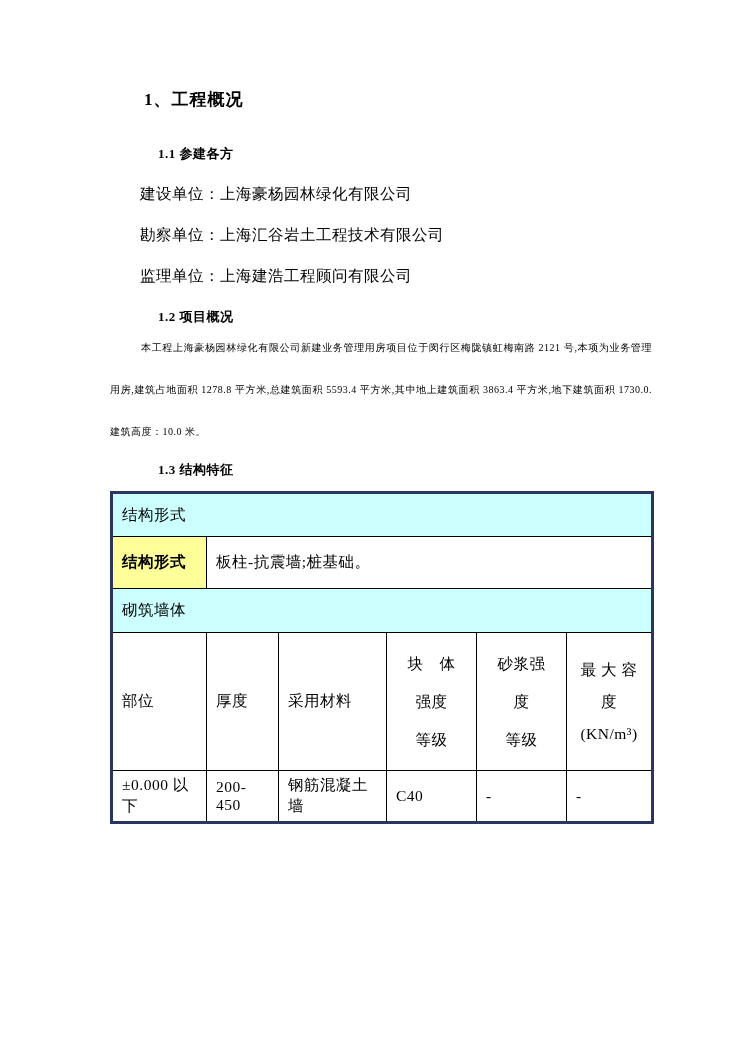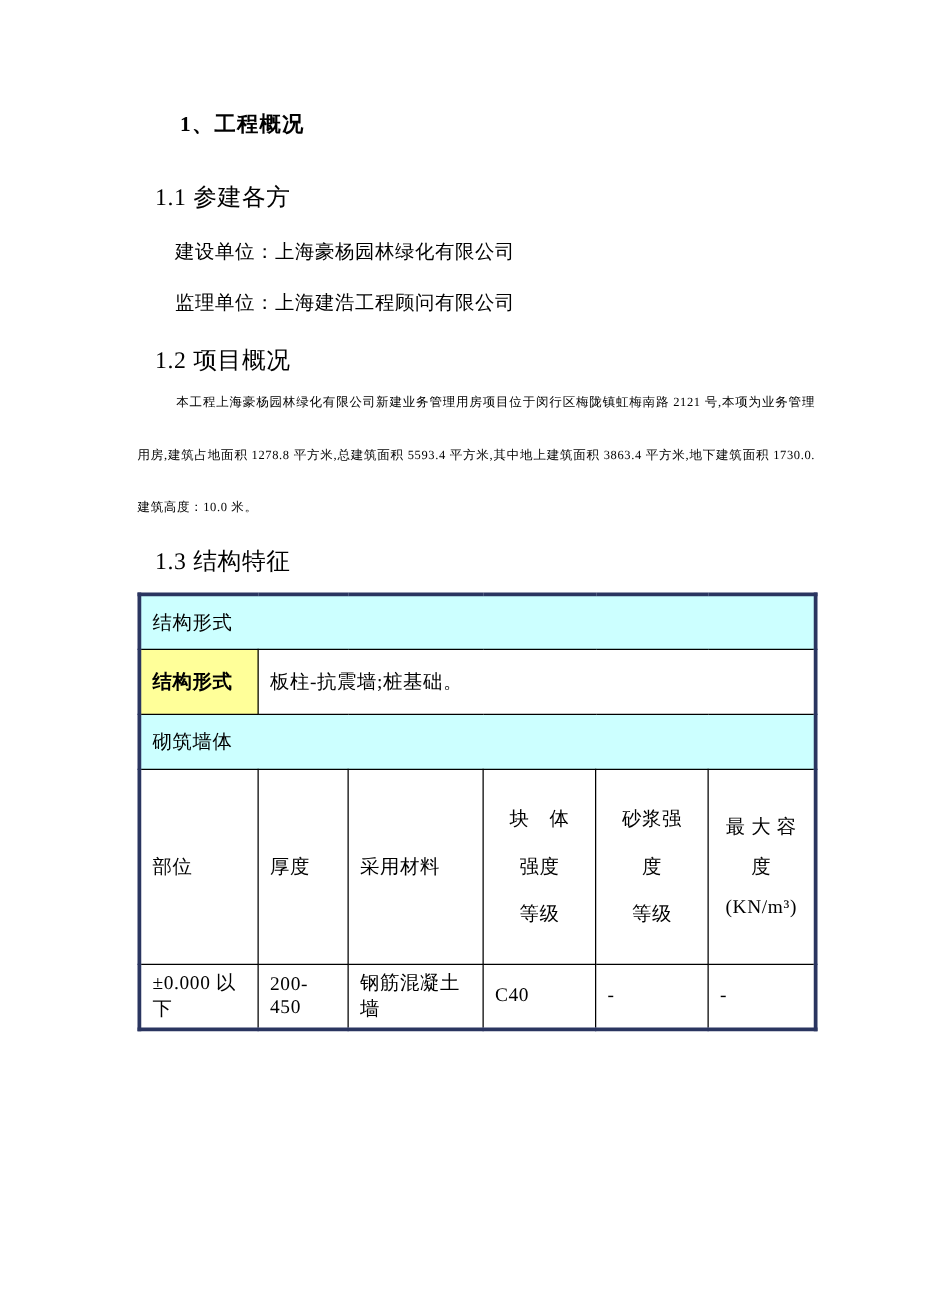--- a/index.html
+++ b/index.html
@@ -13,23 +13,23 @@
   }
   .page { padding: 88px 92px 0 110px; }
 
   .doc-title {
     font-size: 17px;
     font-weight: bold;
     margin-left: 34px;
     letter-spacing: 1px;
   }
   .h2 {
-    font-size: 19px;
-    font-weight: normal;
-    margin-left: 14px;
+    font-size: 13px;
+    font-weight: bold;
+    margin-left: 48px;
     letter-spacing: 0.5px;
   }
   .h-participants { margin-top: 34px; }
   .party {
     font-size: 15.5px;
     line-height: 21px;
     margin-left: 30px;
     margin-top: 20px;
     letter-spacing: 0.5px;
   }
@@ -61,21 +61,21 @@
   tr.row-cyan td {
     background: var(--cyan-bg, #CCFFFF);
     height: 44px;
   }
   tr.row-form td { height: 52px; }
   td.yellow-cell {
     background: var(--yellow-bg, #FFFF99);
     font-weight: bold;
   }
   tr.row-headers td {
-    height: 156px;
+    height: 138px;
     white-space: pre-line;
   }
   td.hdr-center {
     text-align: center;
     line-height: 38px;
     padding: 4px 4px;
   }
   td.hdr-twoline {
     text-align: center;
     line-height: 32px;
@@ -86,20 +86,21 @@
 </head>
 <body>
 
 <div class="page">
 
   <h1 class="doc-title">1、工程概况</h1>
 
   <h2 class="h2 h-participants">1.1 参建各方</h2>
 
   <p class="party">建设单位：上海豪杨园林绿化有限公司</p>
+  <p class="party">勘察单位：上海汇谷岩土工程技术有限公司</p>
   <p class="party">监理单位：上海建浩工程顾问有限公司</p>
 
   <h2 class="h2 h-overview">1.2 项目概况</h2>
 
   <p class="overview-para">本工程上海豪杨园林绿化有限公司新建业务管理用房项目位于闵行区梅陇镇虹梅南路 2121 号,本项为业务管理用房,建筑占地面积 1278.8 平方米,总建筑面积 5593.4 平方米,其中地上建筑面积 3863.4 平方米,地下建筑面积 1730.0.建筑高度：10.0 米。</p>
 
   <h2 class="h2 h-structure">1.3 结构特征</h2>
 
   <table class="structure-table">
     <colgroup>

